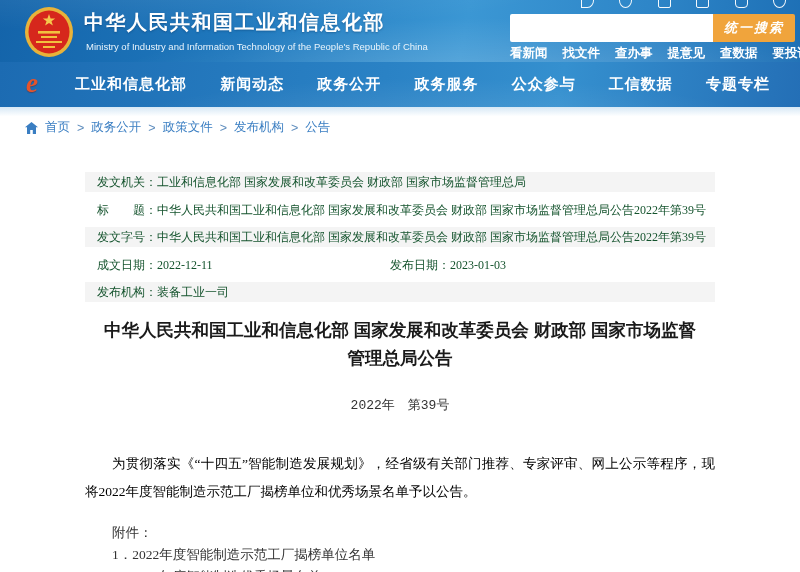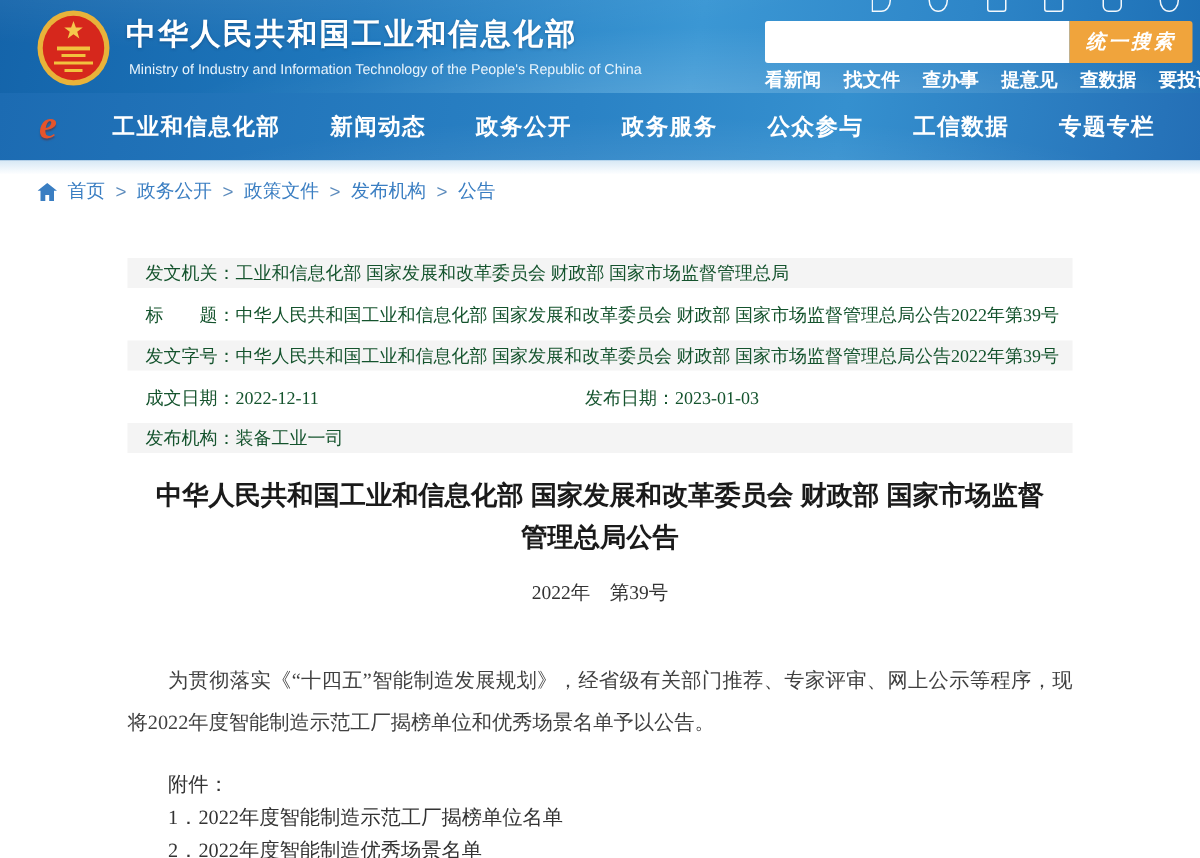--- a/index.html
+++ b/index.html
@@ -62,23 +62,23 @@
   .content{position:absolute;top:172px;left:85px;width:630px;}
   .meta{font-family:"Liberation Serif",serif;font-size:12px;color:#14532d;}
   .meta-row{display:flex;height:20px;line-height:20px;margin-bottom:7.5px;padding-left:12px;box-sizing:border-box;}
   .meta-row.gray{background:#f4f4f4;}
   .meta-label{white-space:pre;}
   .meta-col{display:flex;width:293px;flex:0 0 293px;align-items:center;}
   .meta-col:last-child{width:auto;flex:1;}
 
   .doc-title{margin:14px 16px 0;text-align:center;font-size:17.5px;line-height:1.6;
     color:#1a1a1a;font-weight:700;font-family:"Liberation Sans",sans-serif;}
-  .doc-number{margin-top:14px;text-align:center;font-size:13px;color:#333;
-    font-family:Liberation Serif, serif;}
-  .doc-body{margin:36px 0 0;font-family:"Liberation Serif",serif;font-size:13.5px;color:#404040;
+  .doc-number{margin-top:24px;text-align:center;font-size:13px;color:#333;
+    font-family:Liberation Mono, monospace;}
+  .doc-body{margin:36px 0 0;font-family:"Liberation Serif",serif;font-size:13.5px;color:#000000;
     line-height:28px;text-indent:2em;text-align:justify;}
   .attachments{margin-top:16px;font-family:"Liberation Serif",serif;font-size:13.5px;
     color:#333;line-height:22px;}
   .attachments>div{text-indent:2em;margin-bottom:0;line-height:22px;}
   .attachments .attach-item{cursor:pointer;}
 </style>
 </head>
 <body>
 
 <div class="page">

